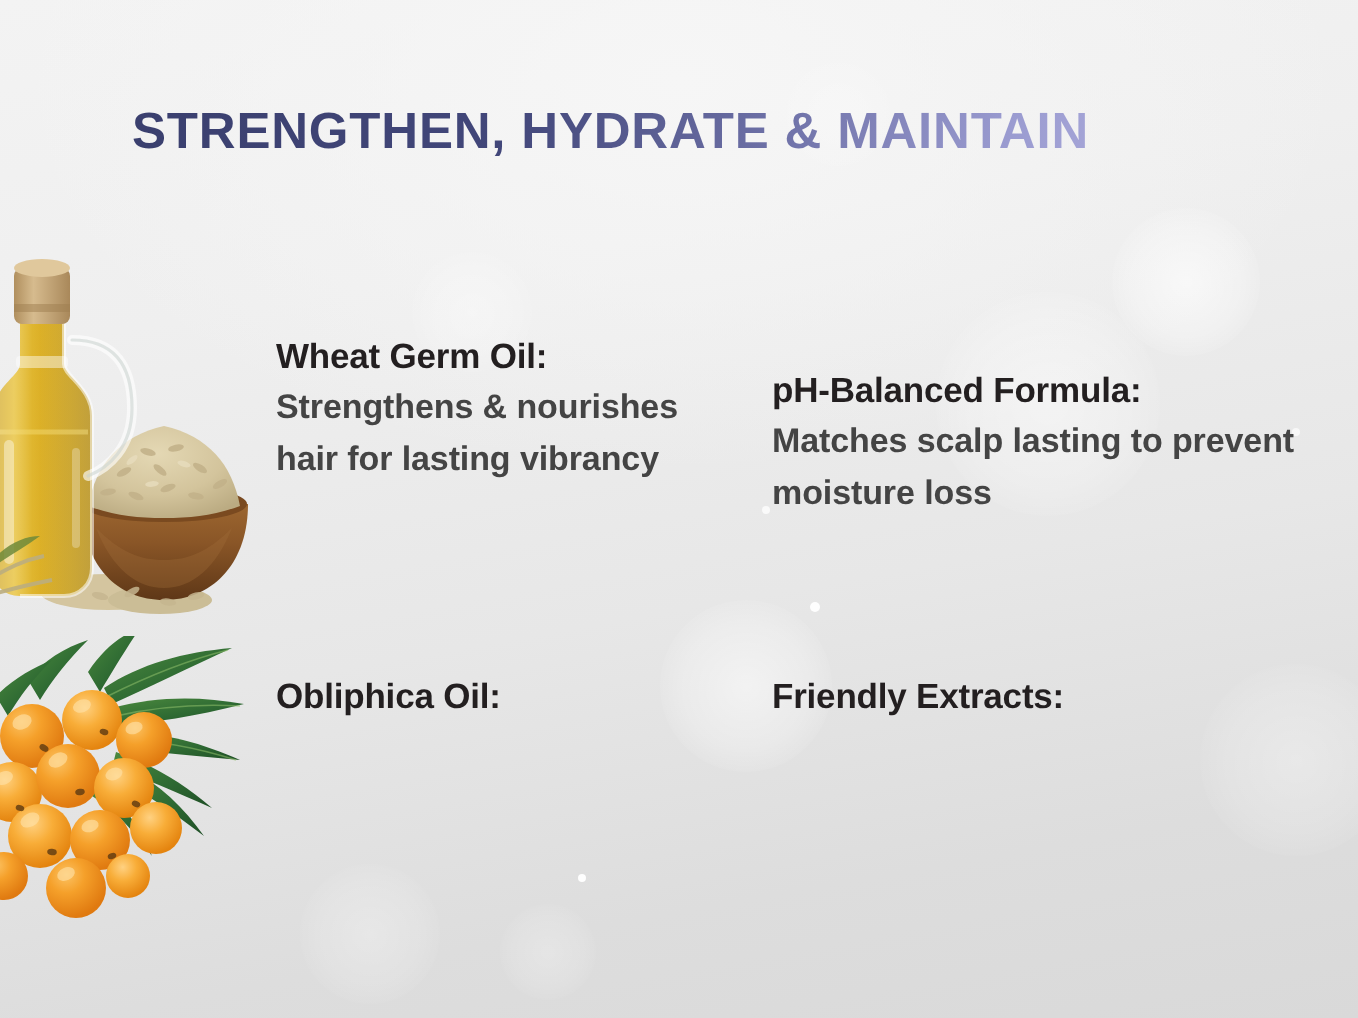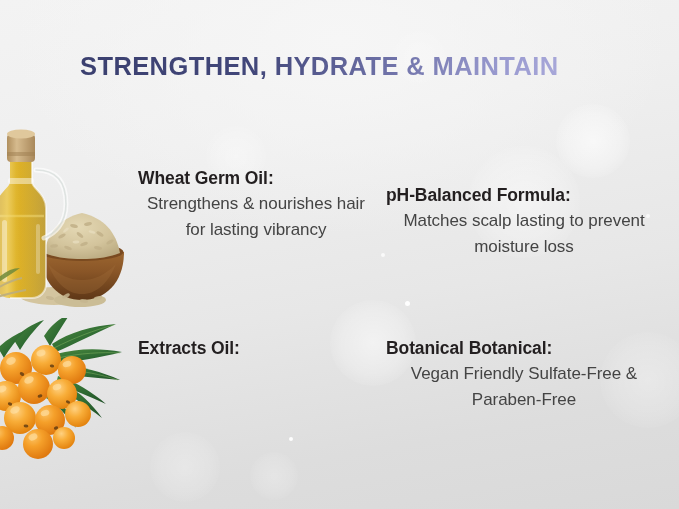--- a/index.html
+++ b/index.html
@@ -60,21 +60,21 @@
     font-weight: 700;
     line-height: 31px;
     letter-spacing: 0.4px;
     text-transform: uppercase;
     background-image: linear-gradient(100deg, #3a3f6e 0%, #42477a 32%, #6f72a8 55%, #9a9bd0 74%, #b3b2e0 92%, #bbbae6 100%);
     -webkit-background-clip: text;
     background-clip: text;
     color: transparent;
     -webkit-text-fill-color: transparent;
   }
-  .headline .hl-line { display: block; white-space: nowrap; margin-left: 14px; }
+  .headline .hl-line { display: block; white-space: nowrap; }
 
   
   .features { position: absolute; left: 0; top: 0; width: 679px; height: 509px; }
   .feature { position: absolute; }
   .feature.f-tl { left: 138px; top: 167px; width: 236px; }
   .feature.f-tr { left: 386px; top: 184px; width: 276px; }
   .feature.f-bl { left: 138px; top: 337px; width: 240px; }
   .feature.f-br { left: 386px; top: 337px; width: 276px; }
 
   .feature .f-title {
@@ -83,25 +83,24 @@
     font-weight: 700;
     color: #231f20;
     letter-spacing: -0.1px;
     line-height: 22px;
     margin-bottom: 2px;
     white-space: nowrap;
   }
   .feature .f-body {
     display: block;
     font-size: 17px;
-    font-weight: 400;
+    font-weight: 700;
     color: #444444;
     line-height: 25.5px;
     letter-spacing: -0.05px;
-    text-align: center;
   }
 
   
   .img-wheat {
     position: absolute;
     left: -4px;
     top: 112px;
     width: 136px;
     height: 196px;
   }
@@ -142,26 +141,25 @@
       <span class="f-title">Wheat Germ Oil:</span>
       <span class="f-body">Strengthens &amp; nourishes hair for lasting vibrancy</span>
     </div>
 
     <div class="feature f-tr">
       <span class="f-title">pH-Balanced Formula:</span>
       <span class="f-body">Matches scalp lasting to prevent moisture loss</span>
     </div>
 
     <div class="feature f-bl">
-      <span class="f-title">Extracts Oil:</span>
+      <span class="f-title">Obliphica Oil:</span>
     </div>
 
     <div class="feature f-br">
-      <span class="f-title">Botanical Botanical:</span>
-      <span class="f-body">Vegan Friendly Sulfate-Free &amp; Paraben-Free</span>
+      <span class="f-title">Friendly Extracts:</span>
     </div>
 
   </div>
 
   <div class="img-wheat">
     <svg viewBox="0 0 136 196" xmlns="http://www.w3.org/2000/svg">
       <defs>
         <linearGradient id="oilGrad" x1="0" y1="0" x2="1" y2="0">
           <stop offset="0%" stop-color="#c89a10"></stop>
           <stop offset="22%" stop-color="#e8c23c"></stop>

